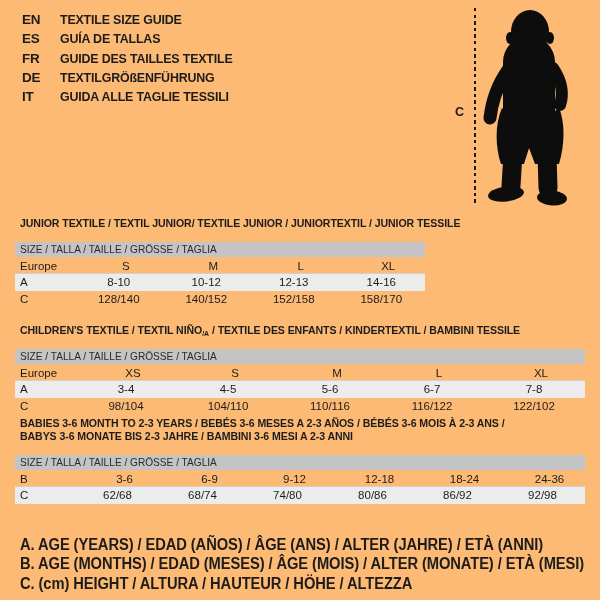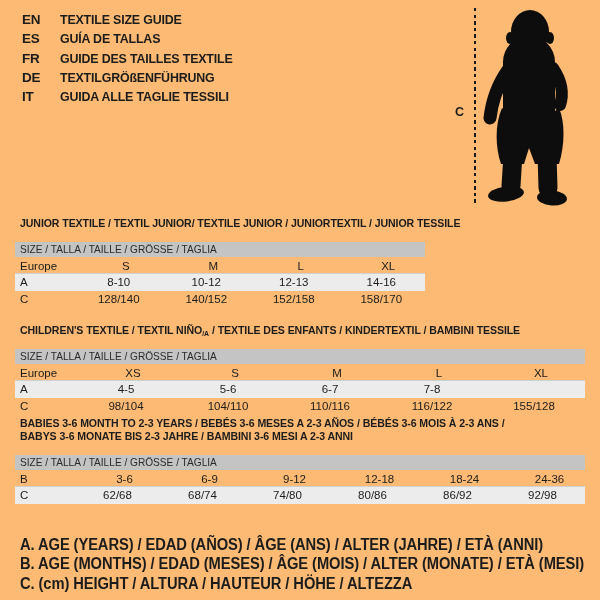--- a/index.html
+++ b/index.html
@@ -139,32 +139,33 @@
       <div class="trow first">
         <span class="tlabel">Europe</span>
         <span class="tcell">XS</span>
         <span class="tcell">S</span>
         <span class="tcell">M</span>
         <span class="tcell">L</span>
         <span class="tcell">XL</span>
       </div>
       <div class="trow shade">
         <span class="tlabel">A</span>
+        <span class="tcell">3-4</span>
         <span class="tcell">4-5</span>
         <span class="tcell">5-6</span>
         <span class="tcell">6-7</span>
         <span class="tcell">7-8</span>
       </div>
       <div class="trow">
         <span class="tlabel">C</span>
         <span class="tcell">98/104</span>
         <span class="tcell">104/110</span>
         <span class="tcell">110/116</span>
         <span class="tcell">116/122</span>
-        <span class="tcell">155/128</span>
+        <span class="tcell">122/102</span>
       </div>
     </div>
   </section>
 
   <section class="tsection t3">
     <h2 class="ttl ttl2line">
       <span class="tline cond">BABIES 3-6 MONTH TO 2-3 YEARS / BEBÉS 3-6 MESES A 2-3 AÑOS / BÉBÉS 3-6 MOIS À 2-3 ANS /</span>
       <span class="tline cond">BABYS 3-6 MONATE BIS 2-3 JAHRE / BAMBINI 3-6 MESI A 2-3 ANNI</span>
     </h2>
     <div class="size-bar">

